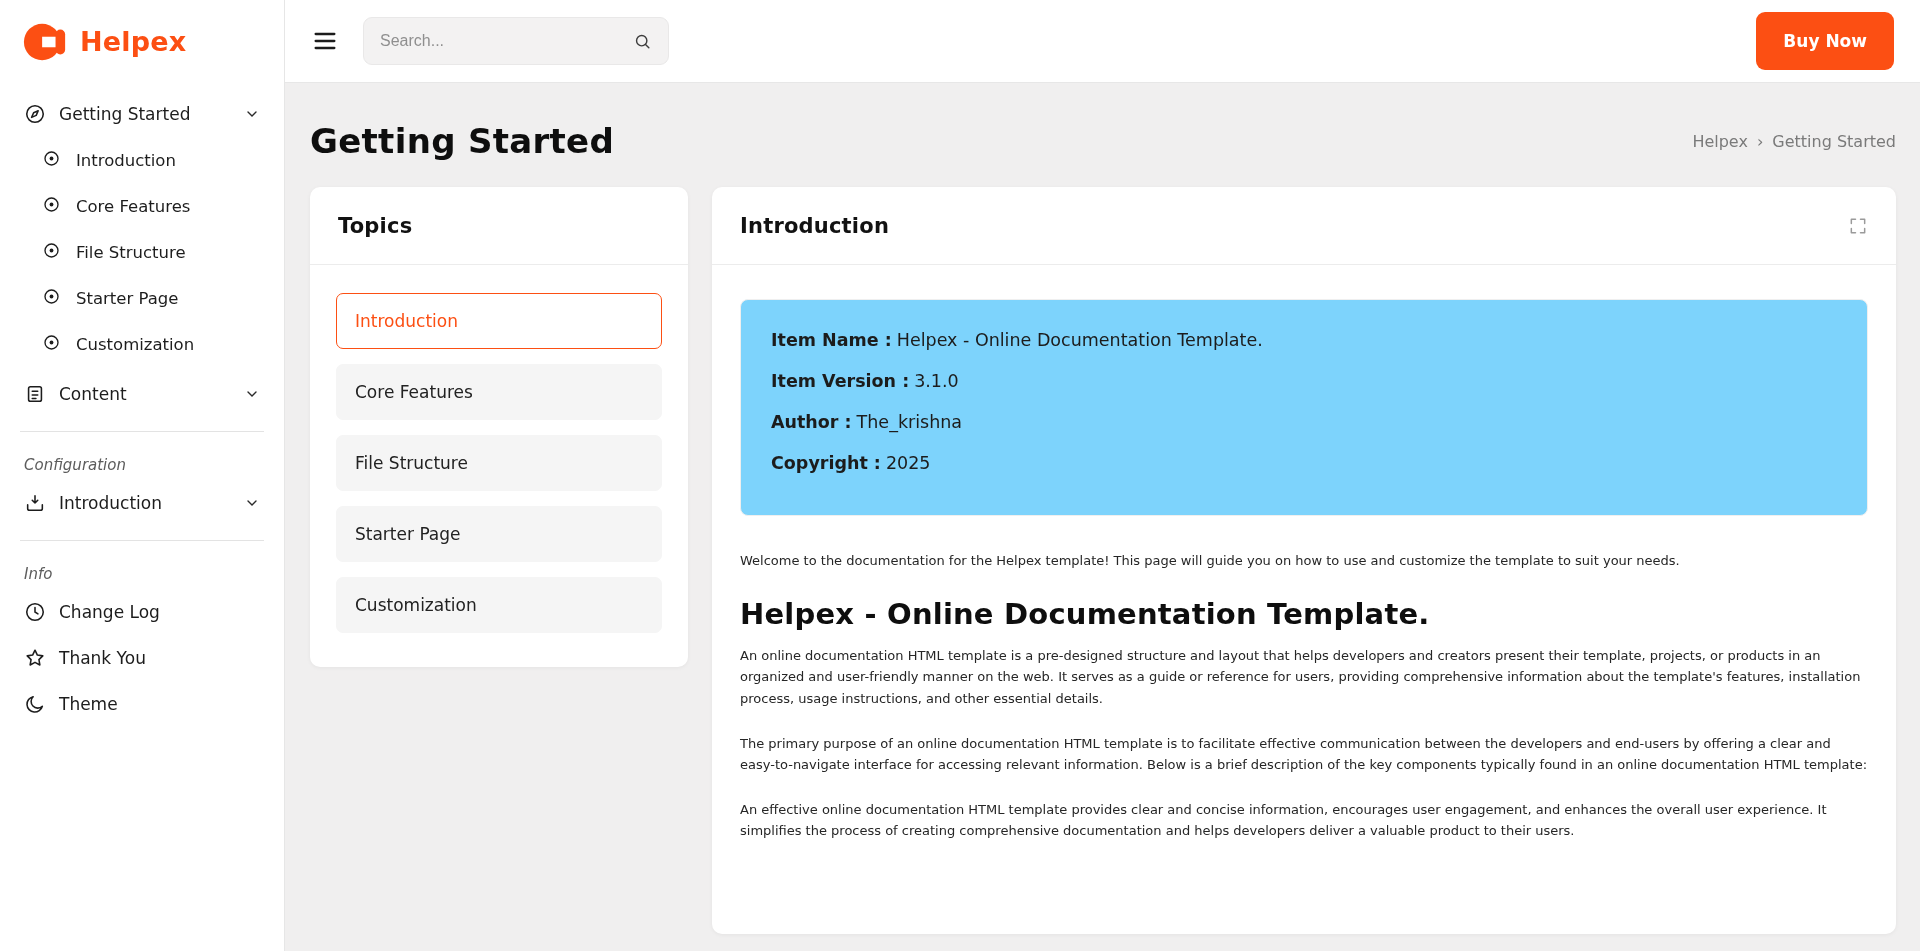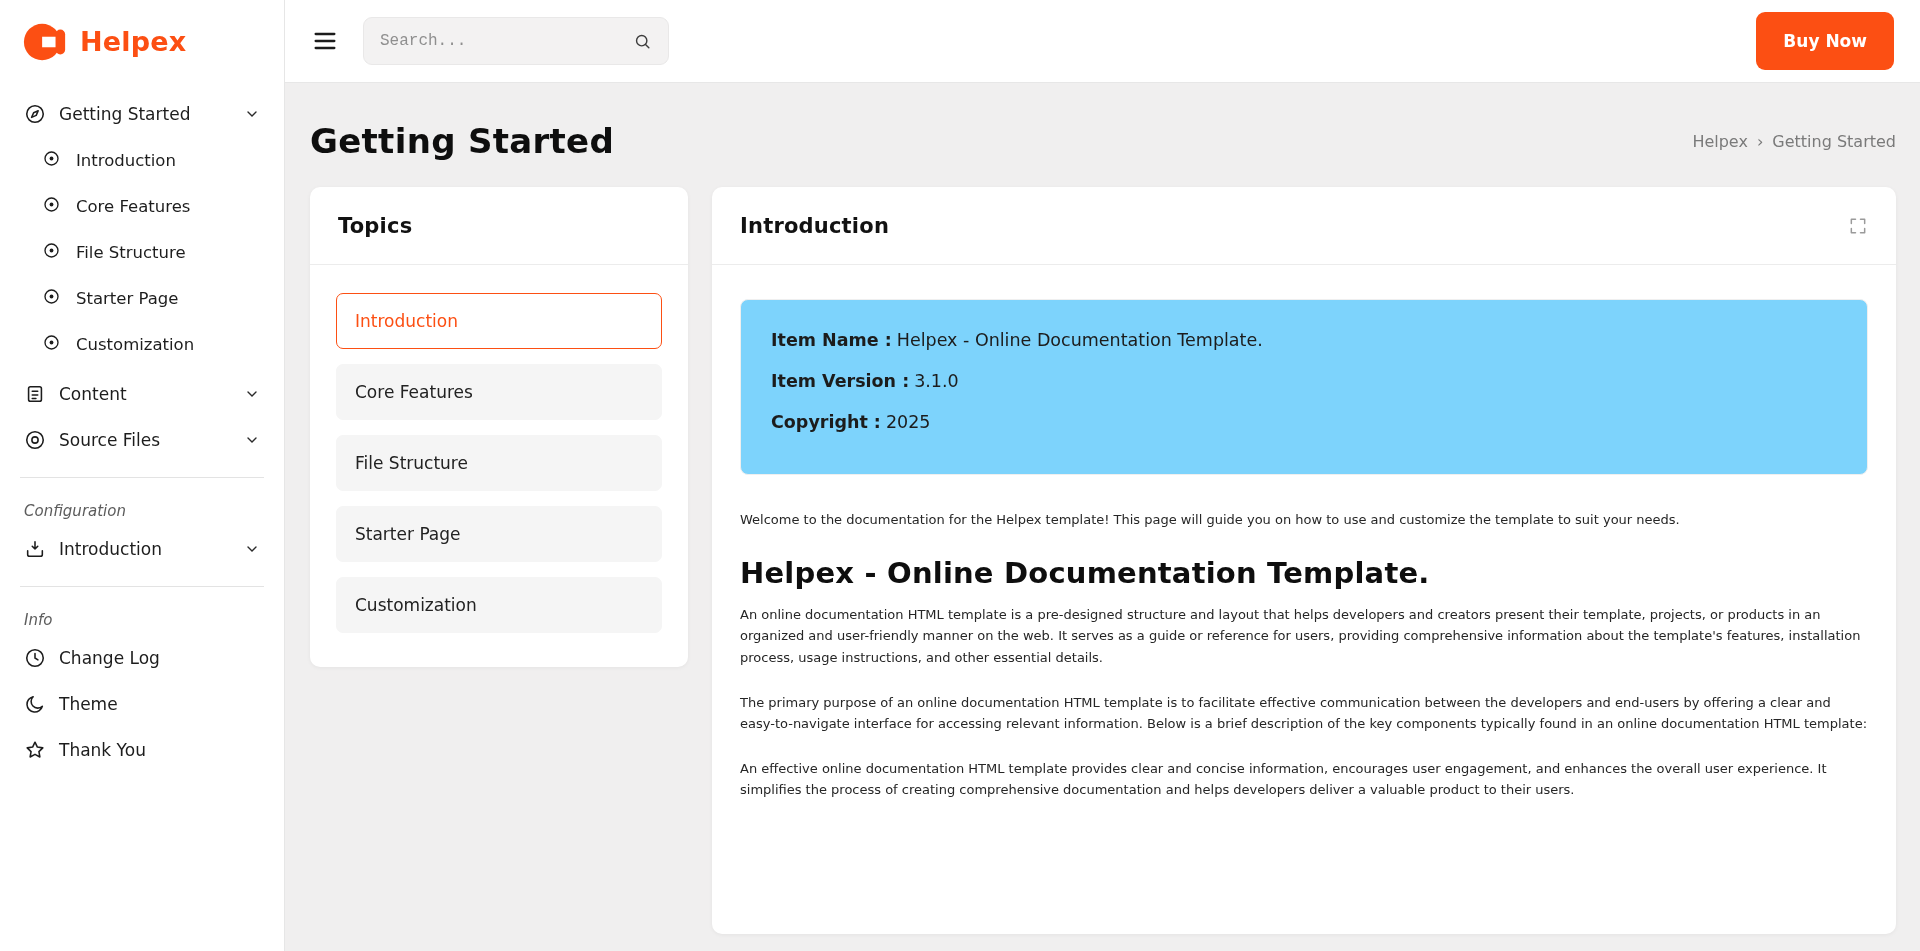--- a/index.html
+++ b/index.html
@@ -30,21 +30,21 @@
   .nav-item.sub .icon svg { width:19px; height:19px; }
   .divider { height:1px; background:#e3e3e3; margin:14px 4px; }
   .section-label { font-size:15px; color:#5c5c5c; padding:10px 8px 6px;font-style:italic; }
 
   
   .main-col { flex:1; display:flex; flex-direction:column; height:100%; min-width:0; }
   .topbar { height:83px; min-height:83px; background:#fff; border-bottom:1px solid #e7e7e7; display:flex; align-items:center; padding:0 26px; gap:24px; }
   .hamburger { width:28px; height:28px; color:#1b1b1b; cursor:pointer; }
   .hamburger svg { width:28px; height:28px; }
   .search-box { width:306px; height:48px; background:#f3f2f2; border:1px solid #e9e8e8; border-radius:9px; display:flex; align-items:center; padding:0 16px; gap:10px; }
-  .search-input { border:none; outline:none; background:transparent; flex:1; font-size:16px; color:#333; font-family:Liberation Mono, monospace; }
+  .search-input { border:none; outline:none; background:transparent; flex:1; font-size:16px; color:#333; font-family:Liberation Sans, sans-serif; }
   .search-input::placeholder { color:#8f8f8f; }
   .search-icon { width:19px; height:19px; color:#3d3d3d; cursor:pointer; }
   .search-icon svg { width:19px; height:19px; }
   .buy-btn { margin-left:auto; background:var(--accent); color:#fff; font-weight:700; font-size:17px; border:none; border-radius:9px; padding:0 27px; height:58px; cursor:pointer; font-family:inherit; }
 
   
   .content { flex:1; overflow:hidden; padding:38px 24px 0 25px; }
   .page-head { display:flex; align-items:center; justify-content:space-between; margin-bottom:26px; }
   .page-title { font-size:34px; font-weight:800; color:#0e0e0e; letter-spacing:.3px; }
   .breadcrumb { font-size:16px; color:#7a7a7a; display:flex; gap:9px; align-items:center; }
@@ -161,34 +161,20 @@
           </svg>
       </span>
       <span class="lbl">Content</span>
       <span class="chev">
         <svg viewBox="0 0 24 24" fill="none" stroke="currentColor" stroke-width="2" stroke-linecap="round">
             <path d="M6 9l6 6 6-6"></path>
           </svg>
       </span>
     </div>
 
-    <div class="nav-item">
-      <span class="icon">
-        <svg viewBox="0 0 24 24" fill="none" stroke="currentColor" stroke-width="1.7">
-            <circle cx="12" cy="12" r="9"></circle>
-            <circle cx="12" cy="12" r="3.4"></circle>
-          </svg>
-      </span>
-      <span class="lbl">Source Files</span>
-      <span class="chev">
-        <svg viewBox="0 0 24 24" fill="none" stroke="currentColor" stroke-width="2" stroke-linecap="round">
-            <path d="M6 9l6 6 6-6"></path>
-          </svg>
-      </span>
-    </div>
 
     <div class="divider"></div>
 
     <div class="section-label">Configuration</div>
 
     <div class="nav-item">
       <span class="icon">
         <svg viewBox="0 0 24 24" fill="none" stroke="currentColor" stroke-width="1.7" stroke-linecap="round" stroke-linejoin="round">
             <path d="M12 4v8m0 0l-3-3m3 3l3-3"></path>
             <path d="M4 14v4a2 2 0 002 2h12a2 2 0 002-2v-4"></path>
@@ -212,33 +198,33 @@
             <circle cx="12" cy="12" r="9"></circle>
             <path d="M12 7v5l3.2 2"></path>
           </svg>
       </span>
       <span class="lbl">Change Log</span>
     </div>
 
     <div class="nav-item">
       <span class="icon">
         <svg viewBox="0 0 24 24" fill="none" stroke="currentColor" stroke-width="1.7" stroke-linejoin="round">
+            <path d="M12 3.5l2.6 5.3 5.9.9-4.2 4.1 1 5.8-5.3-2.8-5.3 2.8 1-5.8L3.5 9.7l5.9-.9z"></path>
+          </svg>
+      </span>
+      <span class="lbl">Thank You</span>
+    </div>
+
+    <div class="nav-item">
+      <span class="icon">
+        <svg viewBox="0 0 24 24" fill="none" stroke="currentColor" stroke-width="1.7" stroke-linejoin="round">
             <path d="M20 14.5A8.5 8.5 0 1110 4a7 7 0 0010 10.5z"></path>
           </svg>
       </span>
       <span class="lbl">Theme</span>
-    </div>
-
-    <div class="nav-item">
-      <span class="icon">
-        <svg viewBox="0 0 24 24" fill="none" stroke="currentColor" stroke-width="1.7" stroke-linejoin="round">
-            <path d="M12 3.5l2.6 5.3 5.9.9-4.2 4.1 1 5.8-5.3-2.8-5.3 2.8 1-5.8L3.5 9.7l5.9-.9z"></path>
-          </svg>
-      </span>
-      <span class="lbl">Thank You</span>
     </div>
 
   </nav>
 </aside>
 
 <div class="main-col">
 
   <header class="topbar">
     <span class="hamburger">
       <svg viewBox="0 0 24 24" fill="none" stroke="currentColor" stroke-width="2" stroke-linecap="round">
@@ -295,20 +281,23 @@
         <div class="article-body">
 
           <div class="info-box">
             <div class="info-row">
               <span class="info-label">Item Name :</span><span class="info-value">Helpex - Online Documentation Template.</span>
             </div>
             <div class="info-row">
               <span class="info-label">Item Version :</span><span class="info-value">3.1.0</span>
             </div>
             <div class="info-row">
+              <span class="info-label">Author :</span><span class="info-value">The_krishna</span>
+            </div>
+            <div class="info-row">
               <span class="info-label">Copyright :</span><span class="info-value">2025</span>
             </div>
           </div>
 
           <p>Welcome to the documentation for the Helpex template! This page will guide you on how to use and customize the template to suit your needs.</p>
 
           <h2 class="article-h2">Helpex - Online Documentation Template.</h2>
 
           <p>An online documentation HTML template is a pre-designed structure and layout that helps developers and creators present their template, projects, or products in an organized and user-friendly manner on the web. It serves as a guide or reference for users, providing comprehensive information about the template's features, installation process, usage instructions, and other essential details.</p>
           <p>The primary purpose of an online documentation HTML template is to facilitate effective communication between the developers and end-users by offering a clear and easy-to-navigate interface for accessing relevant information. Below is a brief description of the key components typically found in an online documentation HTML template:</p>

